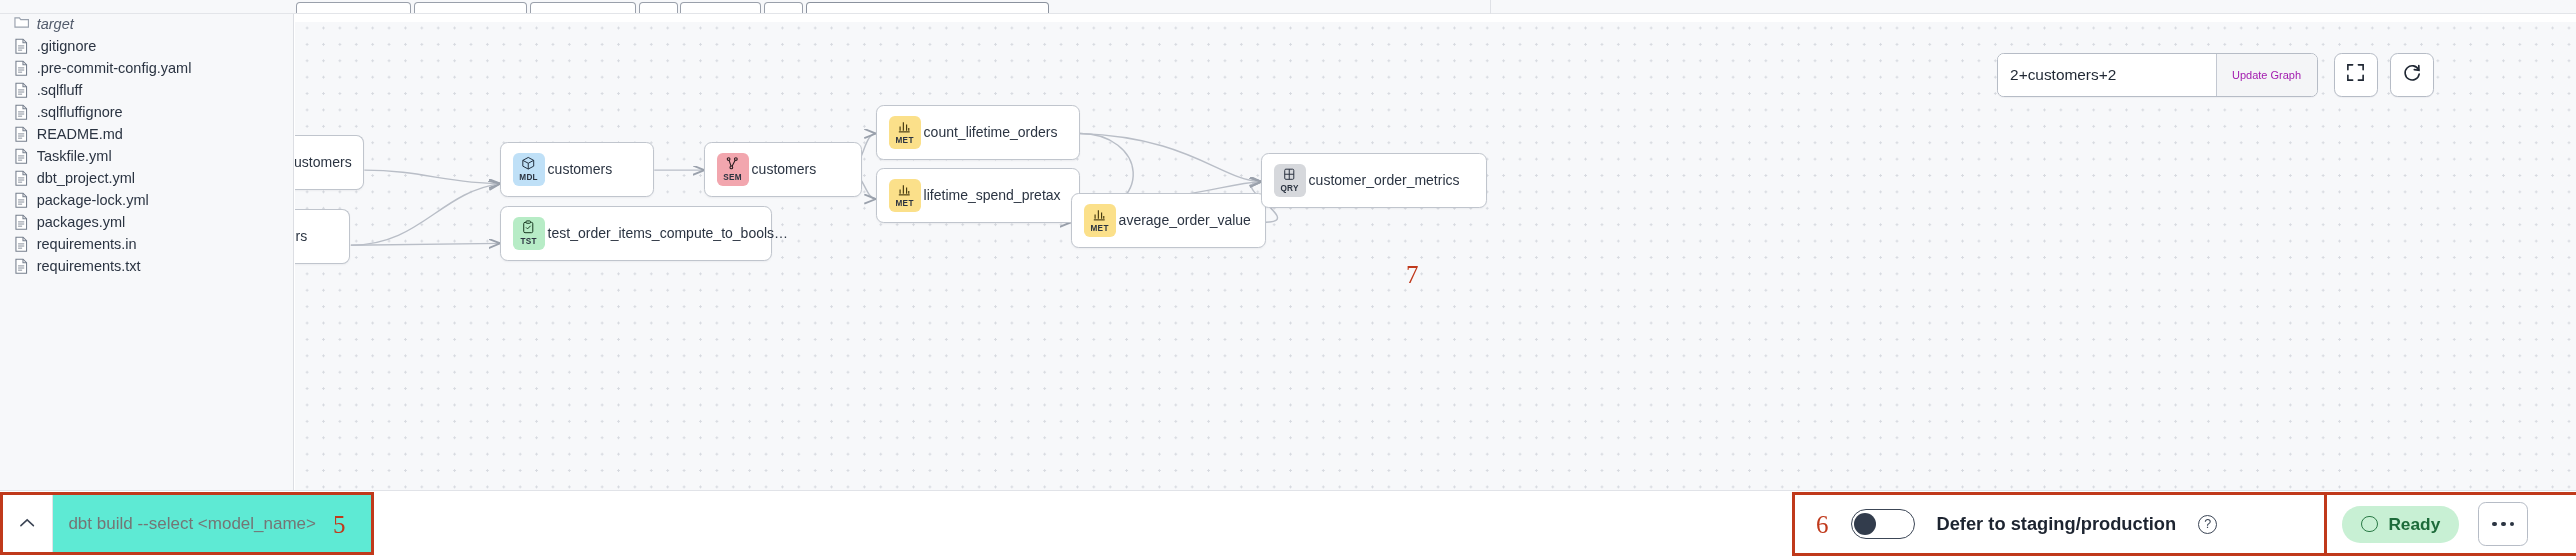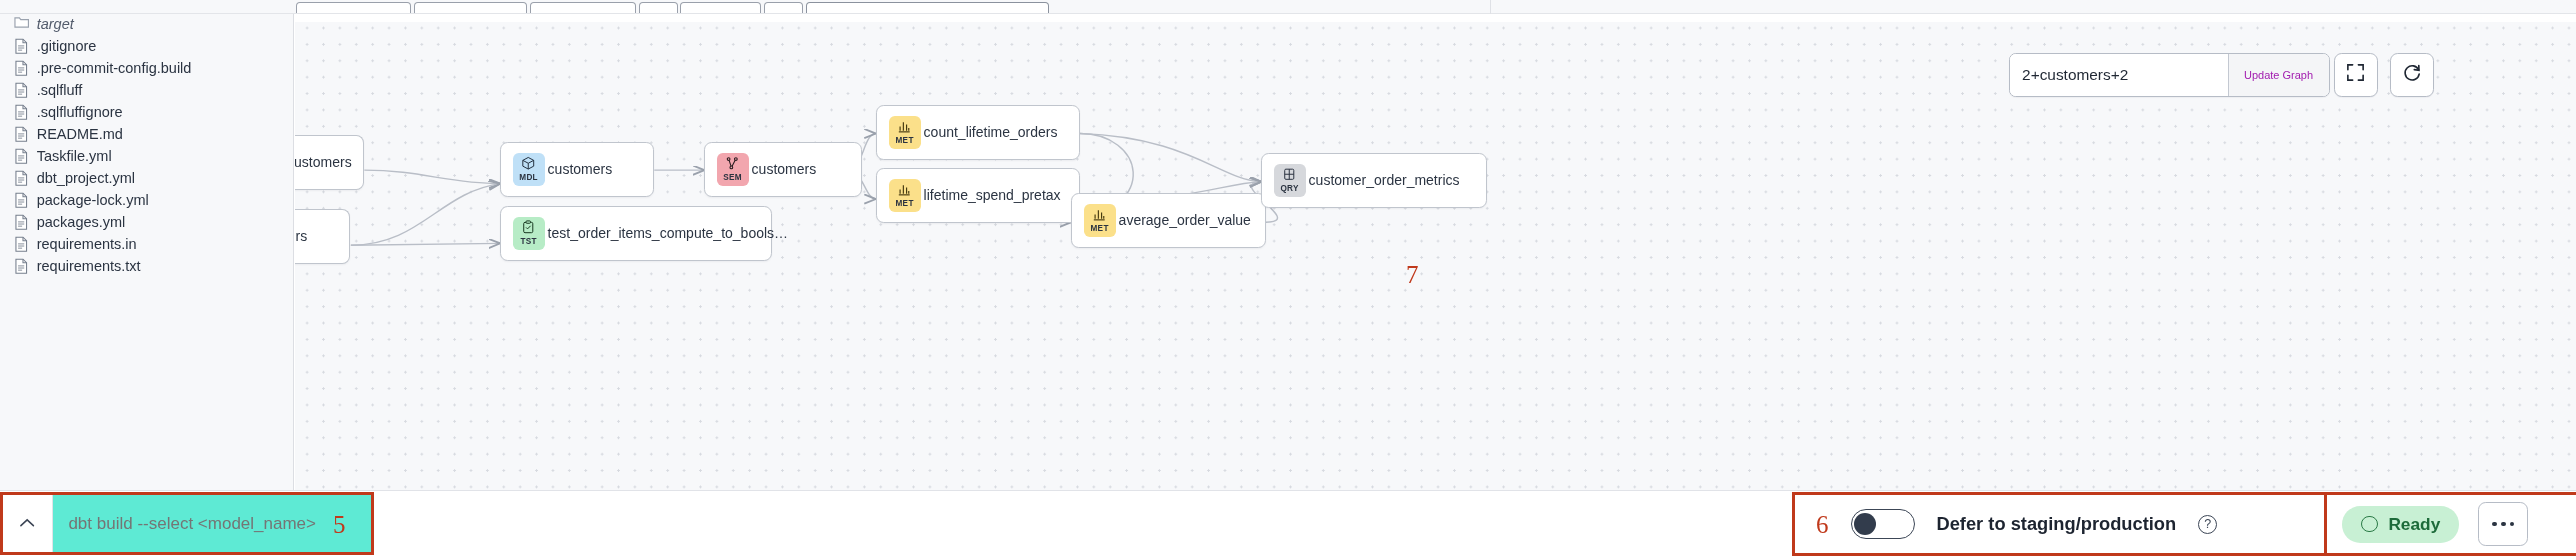--- a/index.html
+++ b/index.html
@@ -75,21 +75,21 @@
     overflow: hidden;
   }
   .canvas-topband {
     position: absolute; left: 0; top: 0; width: 100%; height: 8.7px;
     background: #ffffff;
   }
 
   
   .graph-toolbar {
     position: absolute; right: 142px; top: 39px;
-    display: flex; align-items: center; gap: 4px;
+    display: flex; align-items: center; gap: 16px;
   }
   .input-group {
     display: flex; height: 44px;
     border: 1px solid #b6bcc6;
     border-radius: 6.7px;
     background: #ffffff;
     overflow: hidden;
     box-shadow: 0 1px 1px rgba(22,30,45,.04);
   }
   .graph-input {
@@ -317,21 +317,21 @@
           <span class="fname">.gitignore</span>
         </div>
         <div class="file-row">
           <span class="ficon">
             <svg width="14.5" height="16.4" viewBox="0 0 15 17" fill="none" stroke="#767f8d" stroke-width="1.1">
   <path d="M2 1.2 H9.3 L13 4.9 V15.8 H2 Z" fill="#ffffff"></path>
   <path d="M9.3 1.2 V5 H13"></path>
   <path d="M4.2 8.2 H10.6 M4.2 10.4 H10.6 M4.2 12.6 H8.4" stroke-width="0.9"></path>
 </svg>
           </span>
-          <span class="fname">.pre-commit-config.build</span>
+          <span class="fname">.pre-commit-config.yaml</span>
         </div>
         <div class="file-row">
           <span class="ficon">
             <svg width="14.5" height="16.4" viewBox="0 0 15 17" fill="none" stroke="#767f8d" stroke-width="1.1">
   <path d="M2 1.2 H9.3 L13 4.9 V15.8 H2 Z" fill="#ffffff"></path>
   <path d="M9.3 1.2 V5 H13"></path>
   <path d="M4.2 8.2 H10.6 M4.2 10.4 H10.6 M4.2 12.6 H8.4" stroke-width="0.9"></path>
 </svg>
           </span>
           <span class="fname">.sqlfluff</span>

